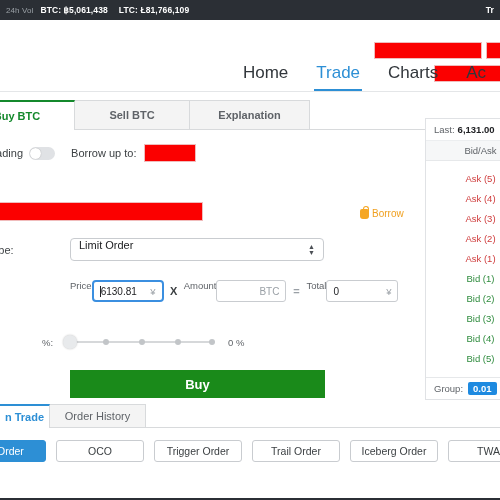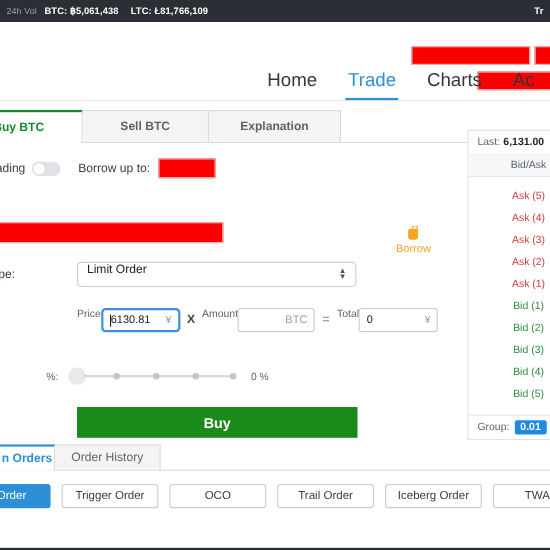--- a/index.html
+++ b/index.html
@@ -88,22 +88,22 @@
     width: 11px; height: 11px; border-radius: 50%; background: #fff;
     box-shadow: 0 0 1px rgba(0,0,0,.35);
   }
   .borrow-label { margin-right: 8px; color: #3c4043; }
   .redact.r4 { position: relative; width: 52px; height: 18px; display:inline-block; }
 
   .redact.r5 { position: absolute; left: 0px; top: 72px; width: 243px; height: 19px; }
 
   .borrow-btn {
     position: absolute; left: 400px; top: 78px;
-    display: flex; align-items: center; gap: 3px;
-    font-size: 10px; color: #f0a020; cursor: pointer; flex-direction: column;
+    display: flex; align-items: flex-end; gap: 3px;
+    font-size: 10px; color: #f0a020; cursor: pointer;
   }
   .borrow-btn .bag {
     width: 9px; height: 10px; background: #f5a623;
     border-radius: 2px 2px 3px 3px; position: relative;
   }
   .borrow-btn .bag::before{
     content:""; position:absolute; left:2.5px; top:-3px; width:4px; height:4px;
     border:1.4px solid #f5a623; border-bottom:none; border-radius:3px 3px 0 0;
   }
 
@@ -358,27 +358,27 @@
     </div>
     <div class="group">
       <span>Group:</span>
       <span class="chip">0.01</span>
 
     </div>
   </div>
 
   <div class="bottom">
     <div class="bottom-tabs">
-      <div class="btab b1">n Orders</div>
+      <div class="btab b1">n Trade</div>
       <div class="btab b2">Order History</div>
     </div>
     <div class="order-btns">
       <div class="obtn primary">mit Order</div>
+      <div class="obtn">OCO</div>
       <div class="obtn">Trigger Order</div>
-      <div class="obtn">OCO</div>
       <div class="obtn">Trail Order</div>
       <div class="obtn">Iceberg Order</div>
       <div class="obtn">TWAP</div>
     </div>
     <div class="bottom-rule"></div>
   </div>
 
 </div>
 
 </body></html>

